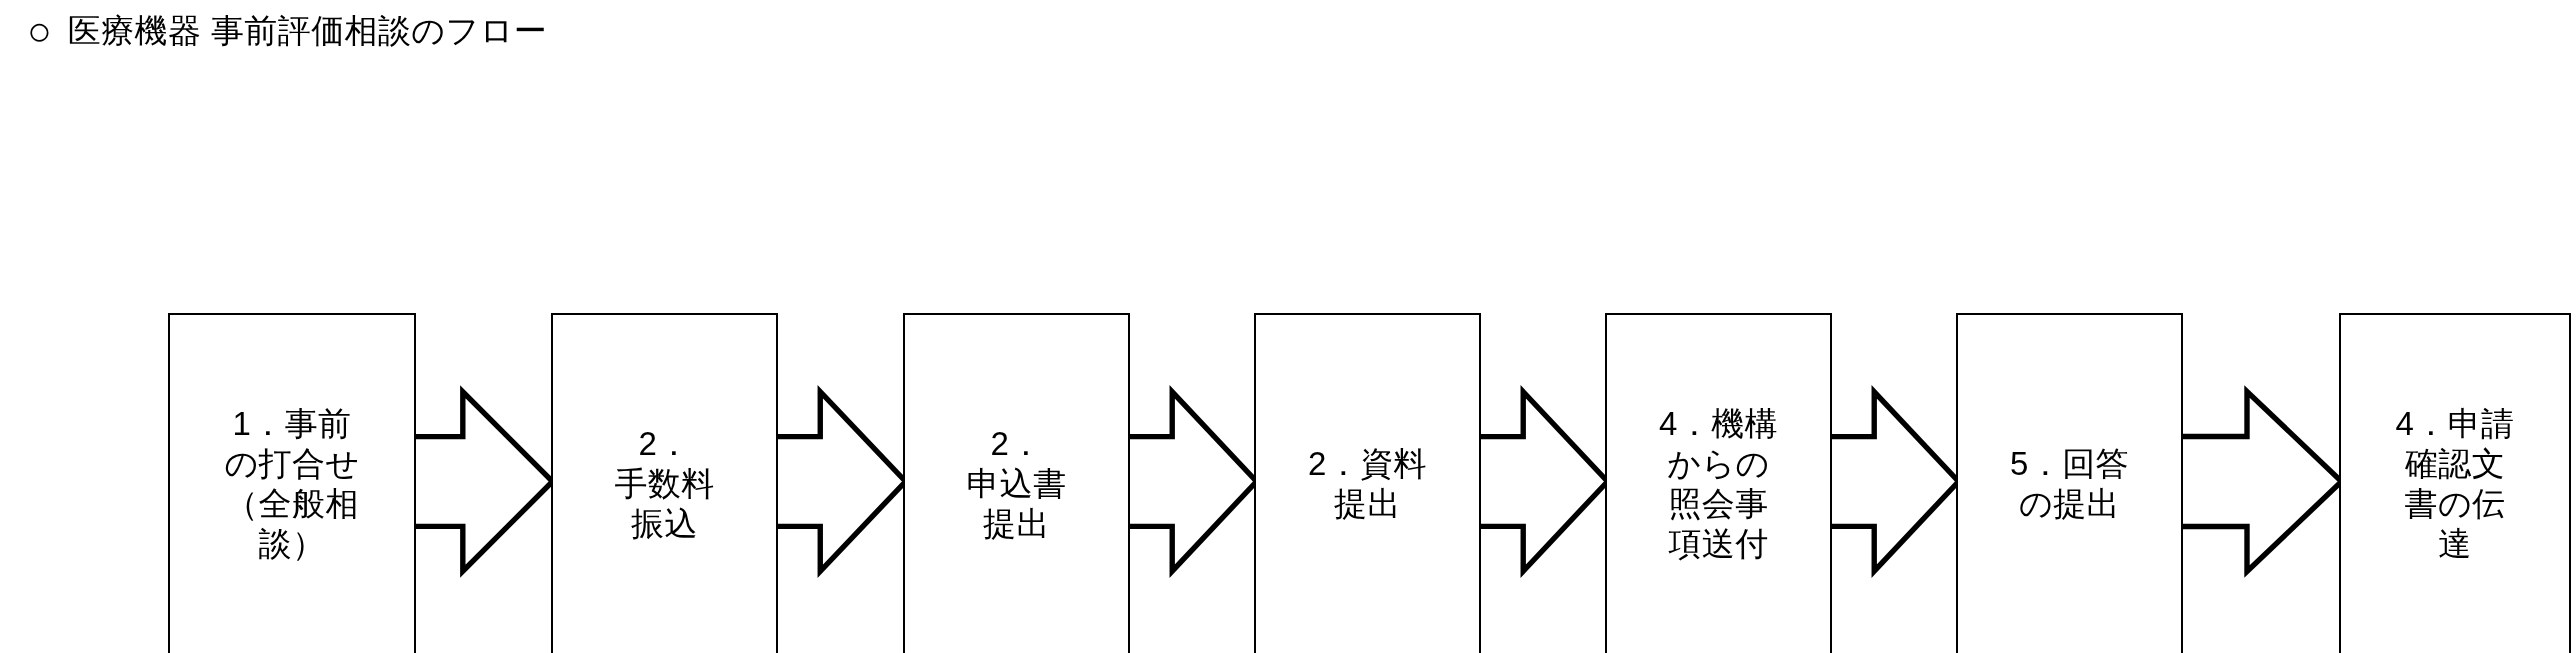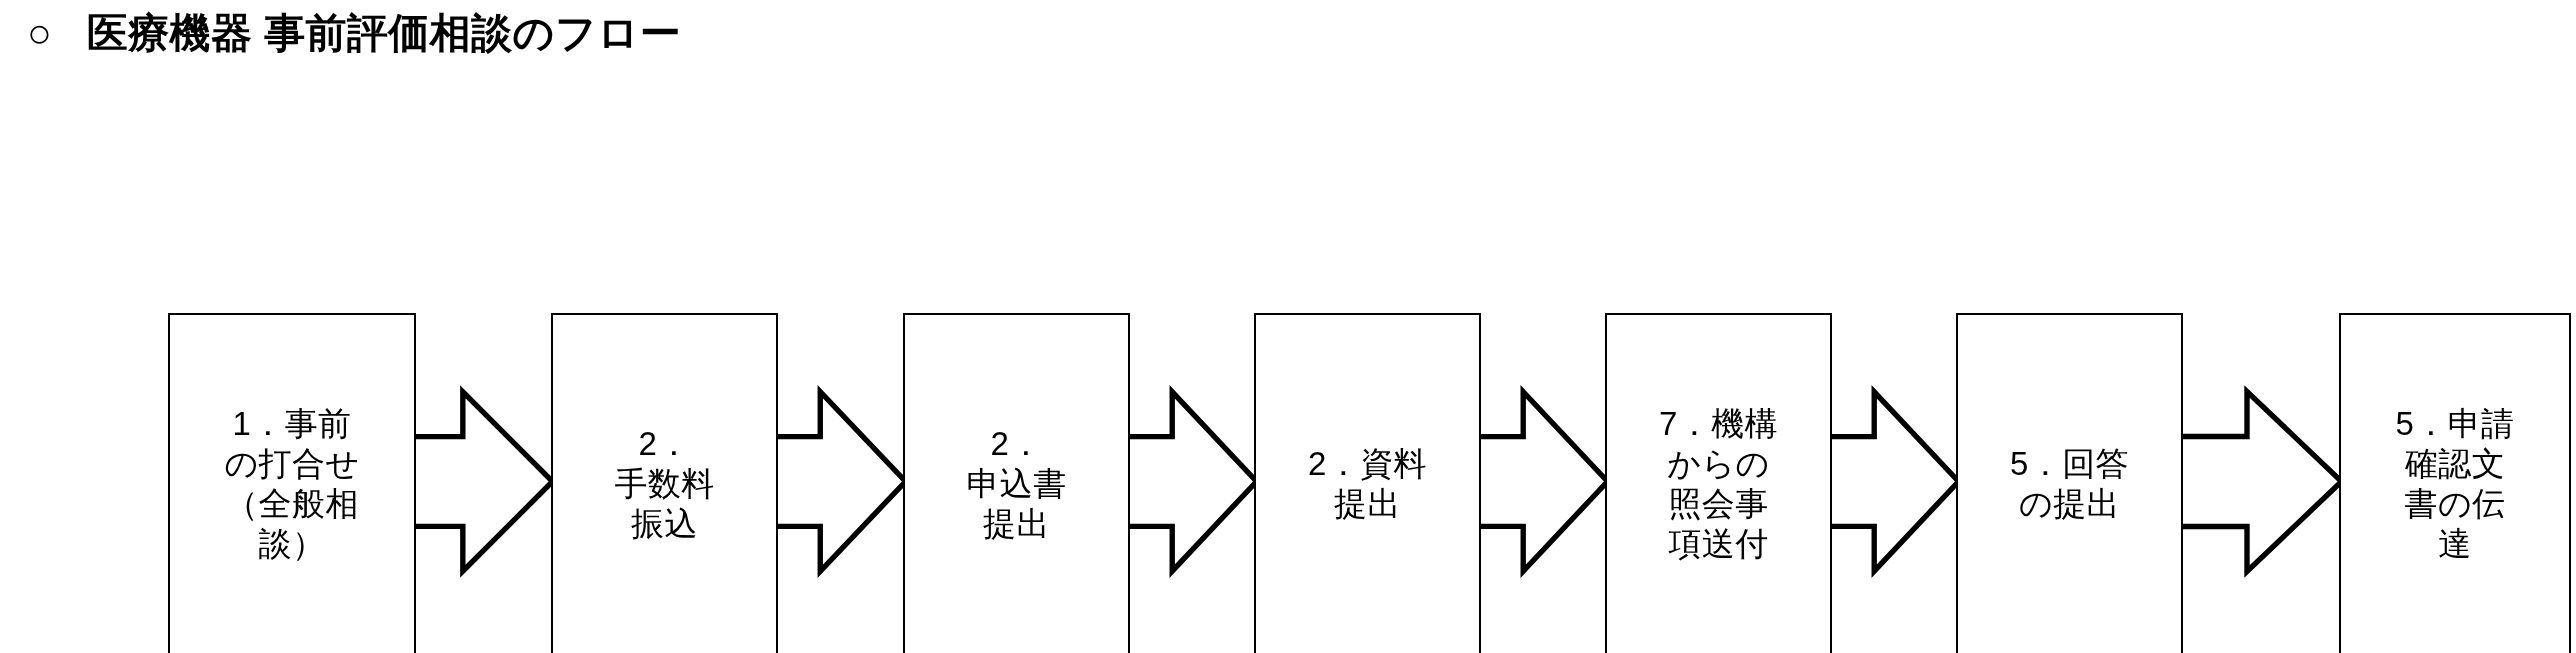--- a/index.html
+++ b/index.html
@@ -29,24 +29,24 @@
     align-items: center;
     white-space: nowrap;
   }
   #heading .bullet {
     font-size: 41px;
     line-height: 1;
     font-weight: 400;
     letter-spacing: 0;
   }
   #heading .title-text {
-    font-size: 41px;
+    font-size: 33px;
     line-height: 1.1;
-    font-weight: 700;
-    margin-left: 35px;
+    font-weight: 400;
+    margin-left: 16px;
     letter-spacing: 0.4px;
   }
 
   
   #flow {
     position: absolute;
     left: 0;
     top: 0;
     width: 2576px;
     height: 549px;
@@ -146,33 +146,33 @@
 申込書
 提出</span>
     </div>
 
     <div class="step-box" style="left:1254px; top:313px; width:227px; height:342px;">
       <span class="step-label">2．資料
 提出</span>
     </div>
 
     <div class="step-box" style="left:1605px; top:313px; width:227px; height:342px;">
-      <span class="step-label">7．機構
+      <span class="step-label">4．機構
 からの
 照会事
 項送付</span>
     </div>
 
     <div class="step-box" style="left:1956px; top:313px; width:227px; height:342px;">
       <span class="step-label">5．回答
 の提出</span>
     </div>
 
     <div class="step-box" style="left:2339px; top:313px; width:232px; height:342px;">
-      <span class="step-label">5．申請
+      <span class="step-label">4．申請
 確認文
 書の伝
 達</span>
     </div>
 
   </div>
 </div>
 
 
 </body></html>

